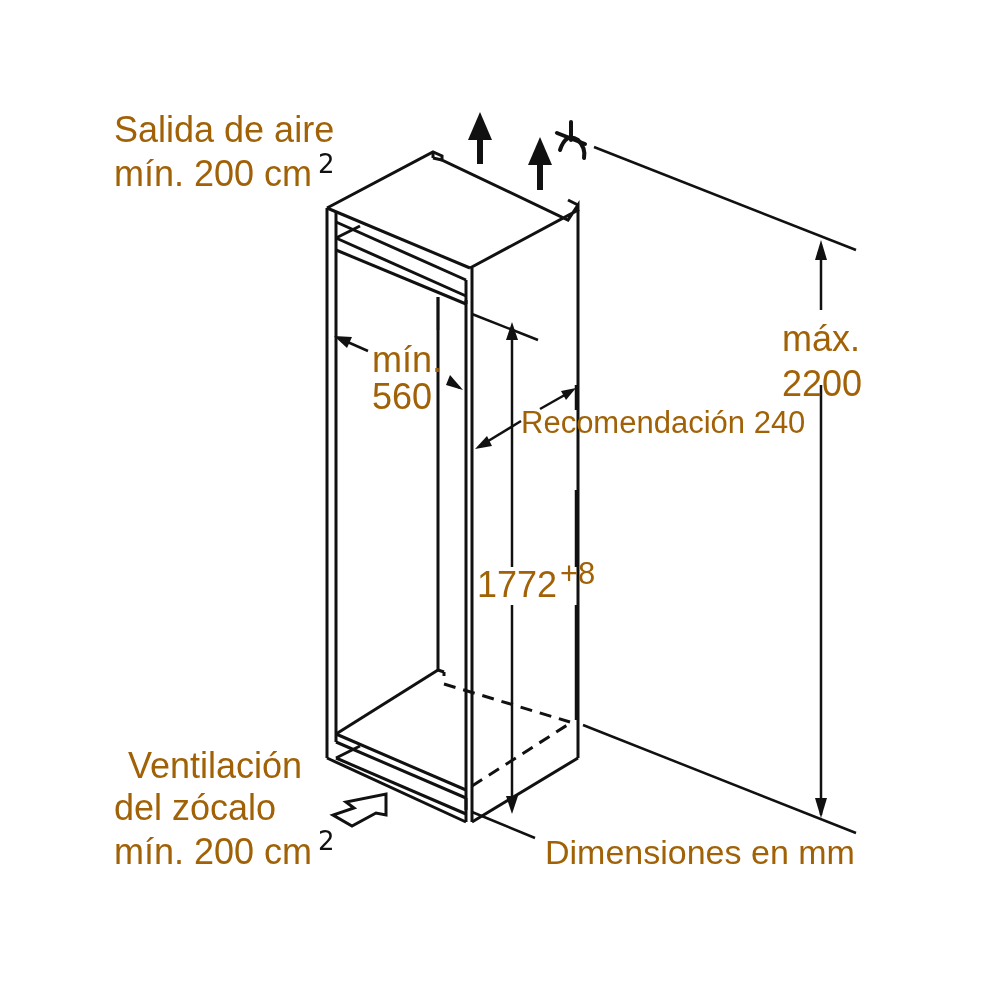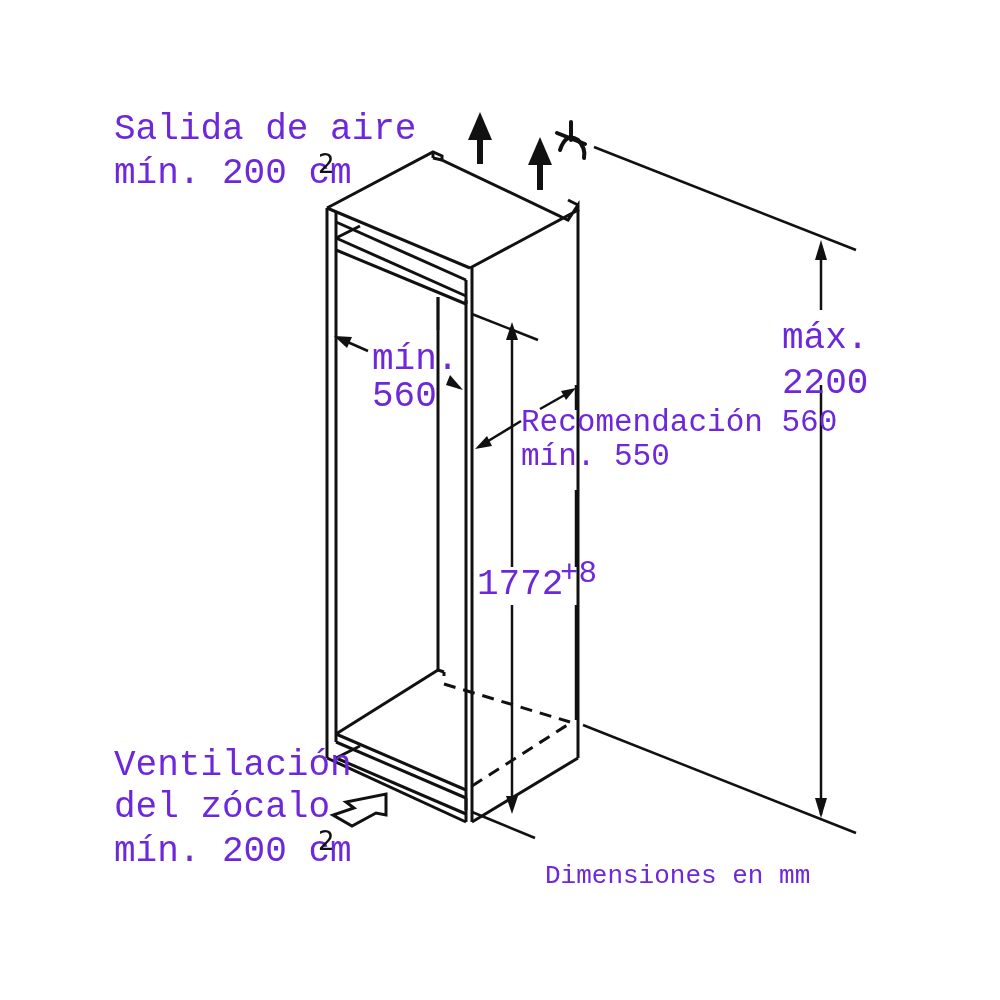--- a/index.html
+++ b/index.html
@@ -1,22 +1,22 @@
 <!DOCTYPE html>
 <html><head>
   <meta charset="utf-8">
   <style>
     html, body { margin: 0; padding: 0; background: #ffffff; }
     body { width: 1000px; height: 1000px; position: relative; overflow: hidden; }
     .canvas { position: absolute; left: 0; top: 0; width: 1000px; height: 1000px; }
     svg { position: absolute; left: 0; top: 0; }
     .lbl {
       position: absolute;
-      font-family: Liberation Mono, monospace;
-      color: #6d28d9;
+      font-family: Liberation Sans, sans-serif;
+      color: #a16207;
       font-size: 36px;
       line-height: 40px;
       white-space: nowrap;
     }
     .lbl-md { font-size: 31px; line-height: 34px; }
     .sup { position: absolute; font-family: "DejaVu Sans", sans-serif; color:#111; font-size: 26px; line-height: 26px; }
     .clip { overflow: hidden; }
   </style>
 </head>
 <body>
@@ -136,29 +136,28 @@
     </g>
   </svg>
 
   <div class="lbl" style="left:114px; top:110px;">Salida de aire</div>
   <div class="lbl" style="left:114px; top:154px;">mín. 200 cm</div>
   <div class="sup" style="left:318px; top:151px;">2</div>
 
   <div class="lbl" style="left:372px; top:340px;">mín.</div>
   <div class="lbl" style="left:372px; top:377px;text-align:right;">560</div>
 
-  <div class="lbl lbl-md" style="left:521px; top:406px;">Recomendación 560</div>
-  <div class="lbl lbl-md" style="left:521px; top:440px;">mín. 550</div>
+  <div class="lbl lbl-md" style="left:521px; top:406px;">Recomendación 240</div>
 
   <div class="lbl" style="left:477px; top:565px;">1772</div>
   <div class="lbl lbl-md" style="left:560px; top:557px;">+8</div>
 
   <div class="lbl" style="left:782px; top:307px;margin-top:12px;">máx.</div>
   <div class="lbl" style="left:782px; top:345px;margin-top:19px;">2200</div>
 
-  <div class="lbl" style="left:114px; top:746px;">Ventilación</div>
+  <div class="lbl" style="left:128px; top:746px;">Ventilación</div>
   <div class="lbl" style="left:114px; top:788px;text-align:center;">del zócalo</div>
   <div class="lbl" style="left:114px; top:832px;">mín. 200 cm</div>
   <div class="sup" style="left:318px; top:828px;">2</div>
 
-  <div class="lbl clip" style="left:545px; top:856px; width:355px; font-size:26px;">Dimensiones en mm</div>
+  <div class="lbl clip" style="left:545px; top:832px; width:355px; font-size:34px;">Dimensiones en mm</div>
 
 </div>
 
 </body></html>

